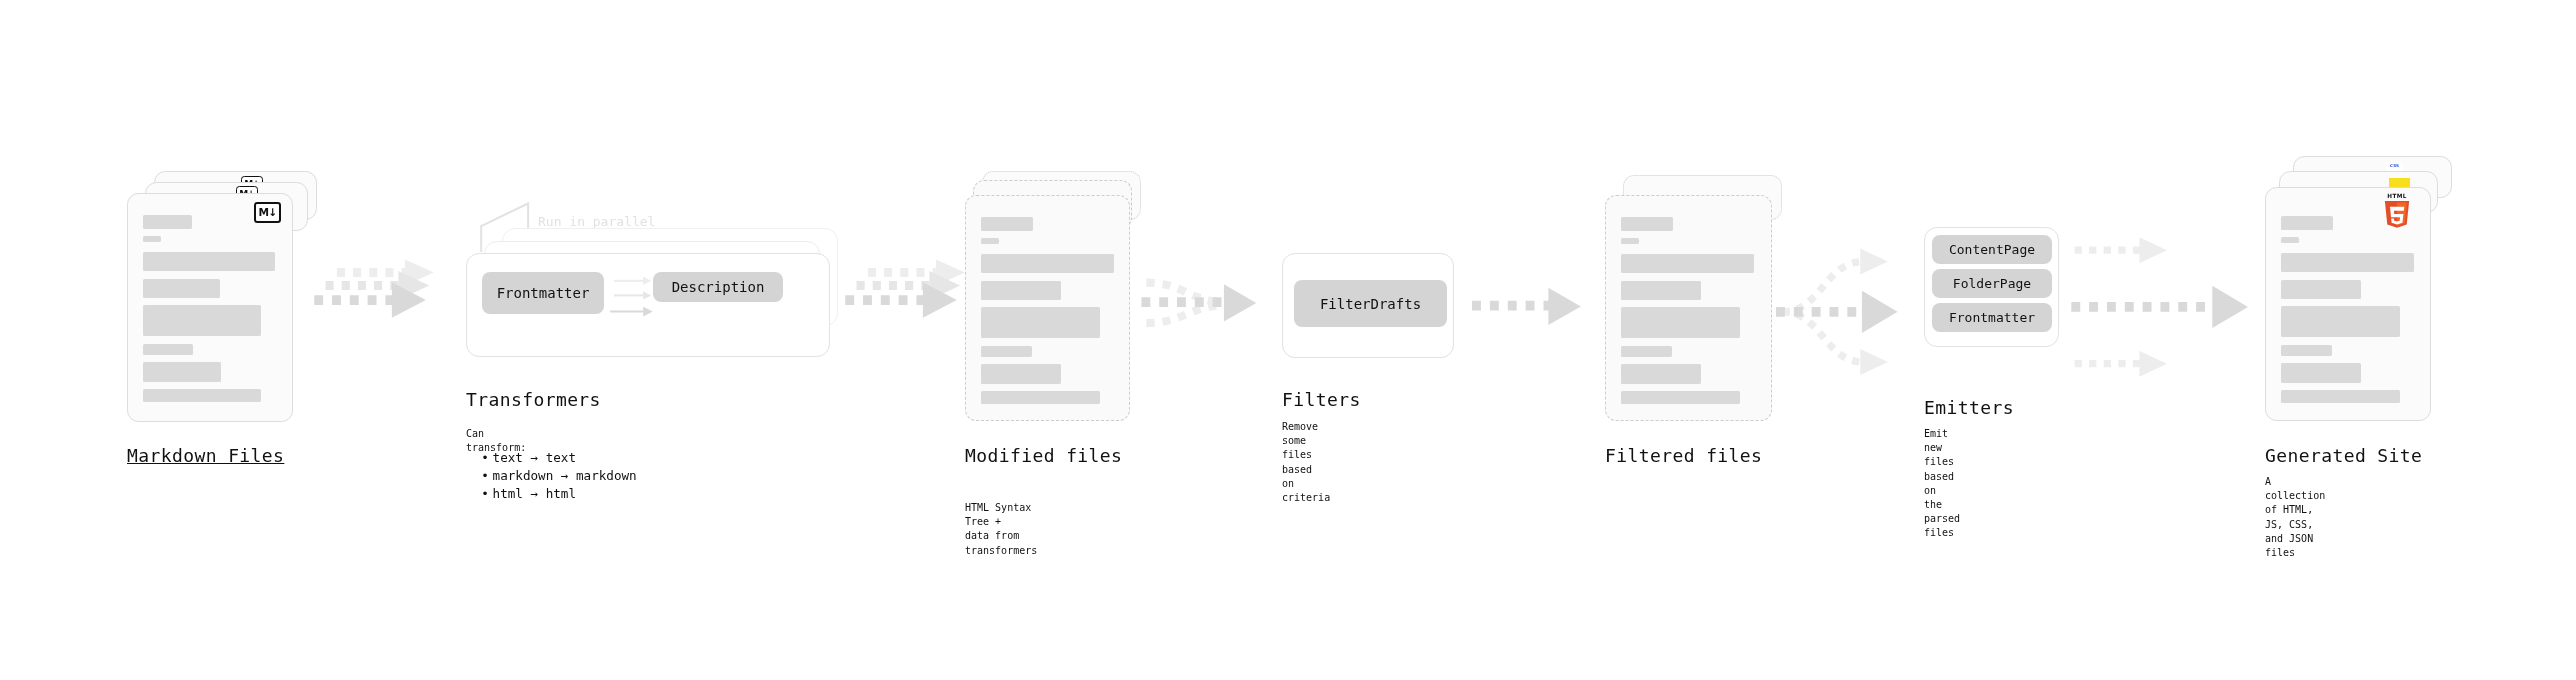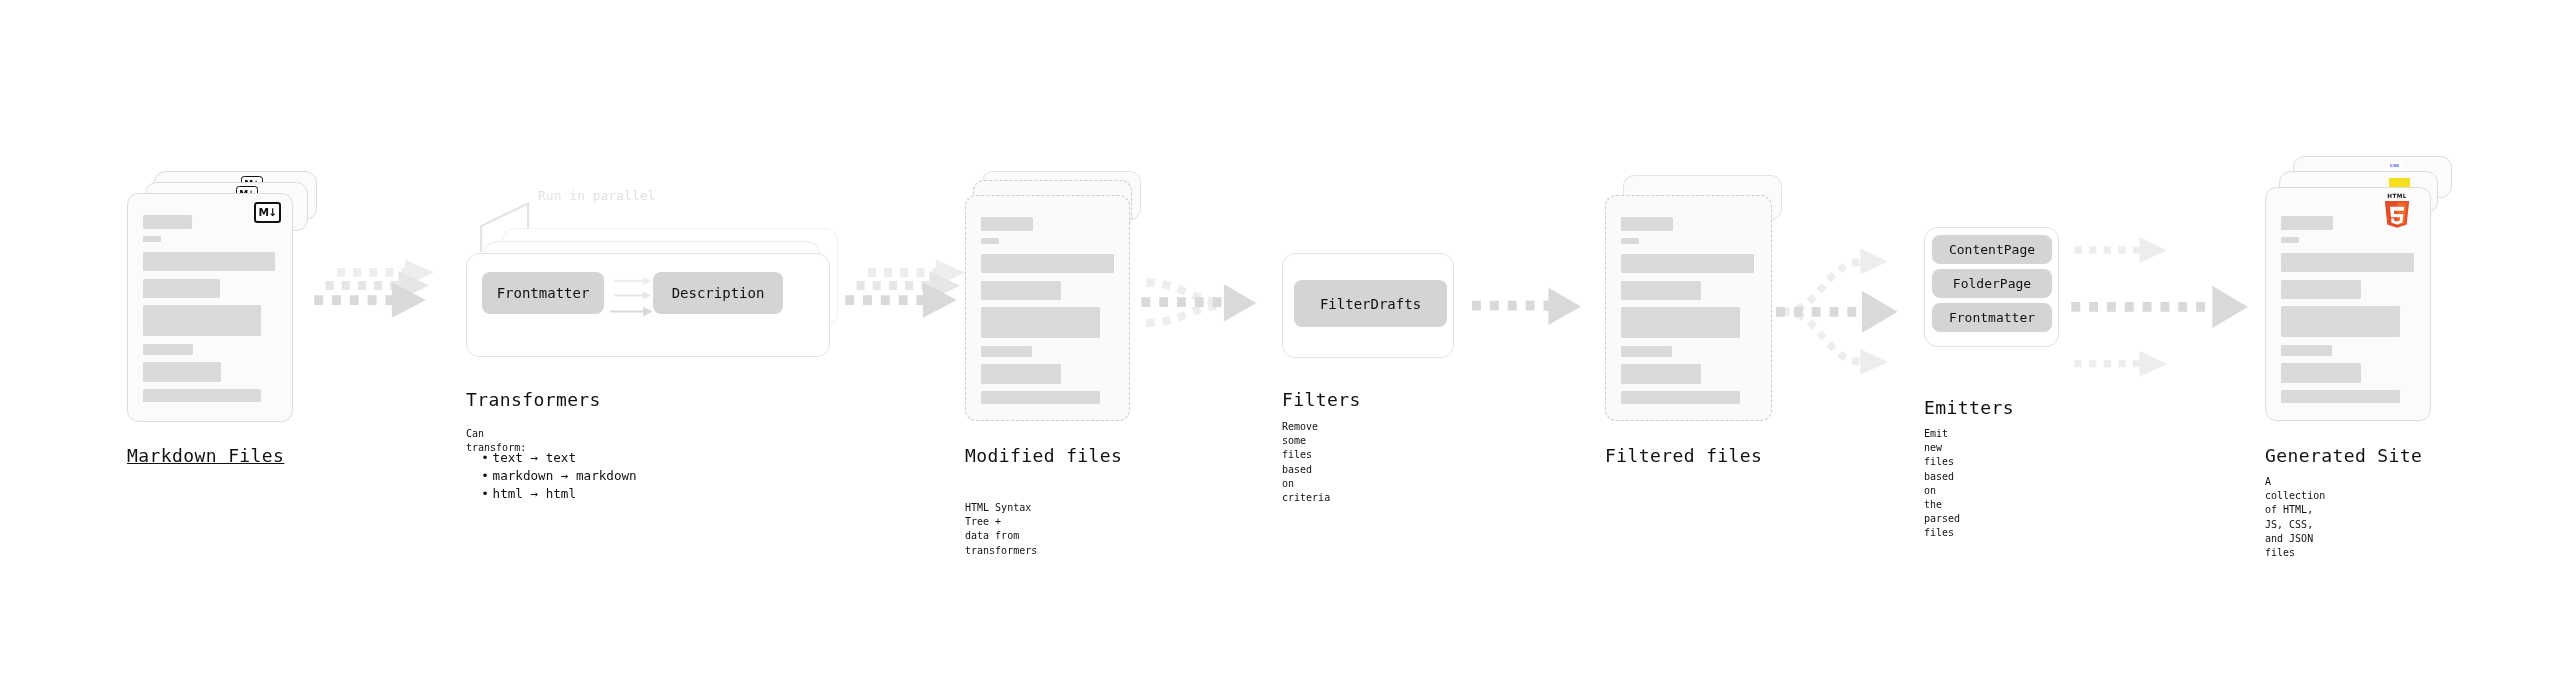--- a/index.html
+++ b/index.html
@@ -126,21 +126,21 @@
       <line x1="0" y1="52" x2="104" y2="52" stroke="#d9d9d9" stroke-width="12" stroke-dasharray="11 11"></line>
       <polygon points="96,30 138,52 96,74" fill="#d9d9d9"></polygon>
     </g>
   </svg>
 
   <div class="stage" style="left:0;top:0;">
 
     <svg style="position:absolute;left:465px;top:197px;" width="89" height="55" viewBox="0 0 110 68">
       <path d="M 20 68 L 20 36 L 78 8 L 78 40" fill="none" stroke="#e2e2e2" stroke-width="2.5"></path>
     </svg>
-    <div class="annotation" style="left:538px;top:188px;">Run in parallel</div>
+    <div class="annotation" style="left:538px;top:214px;">Run in parallel</div>
 
     <div class="group-box" style="left:502px;top:228px;width:336px;height:98px;border-color:#f0f0f0;"></div>
     <div class="chip ghost2" style="left:518px;top:244px;width:102px;height:42px;"></div>
     <div class="chip ghost2" style="left:658px;top:244px;width:102px;height:42px;"></div>
 
     <div class="group-box" style="left:484px;top:241px;width:336px;height:101px;border-color:#ededed;"></div>
     <div class="chip ghost1" style="left:504px;top:258px;width:102px;height:42px;"></div>
     <div class="chip ghost1" style="left:644px;top:258px;width:102px;height:42px;"></div>
 
     <div class="group-box" style="left:466px;top:253px;width:364px;height:104px;"></div>
@@ -150,21 +150,21 @@
         <line x1="0" y1="8" x2="38" y2="8" stroke="#ededed" stroke-width="2.5"></line>
         <polygon points="36,3 46,8 36,13" fill="#ededed"></polygon>
         <line x1="0" y1="26" x2="38" y2="26" stroke="#e6e6e6" stroke-width="2.5"></line>
         <polygon points="36,21 46,26 36,31" fill="#e6e6e6"></polygon>
         <line x1="-5" y1="46" x2="38" y2="46" stroke="#d9d9d9" stroke-width="2.5"></line>
         <polygon points="36,40 48,46 36,52" fill="#d9d9d9"></polygon>
       </g>
     </svg>
 
     <div class="chip" style="left:482px;top:272px;width:122px;height:42px;">Frontmatter</div>
-    <div class="chip" style="left:653px;top:272px;width:130px;height:42px;text-align:right;">Description</div>
+    <div class="chip" style="left:653px;top:272px;width:130px;height:30px;text-align:right;">Description</div>
 
     <div class="title" style="left:466px;top:389px;">Transformers</div>
     <div class="subtitle" style="left:466px;top:427px;">Can transform:</div>
     <div class="bullets" style="left:478px;top:447px;">
       <ul>
         <li>text → text</li>
         <li>markdown → markdown</li>
         <li>html → html</li>
       </ul>
     </div>

